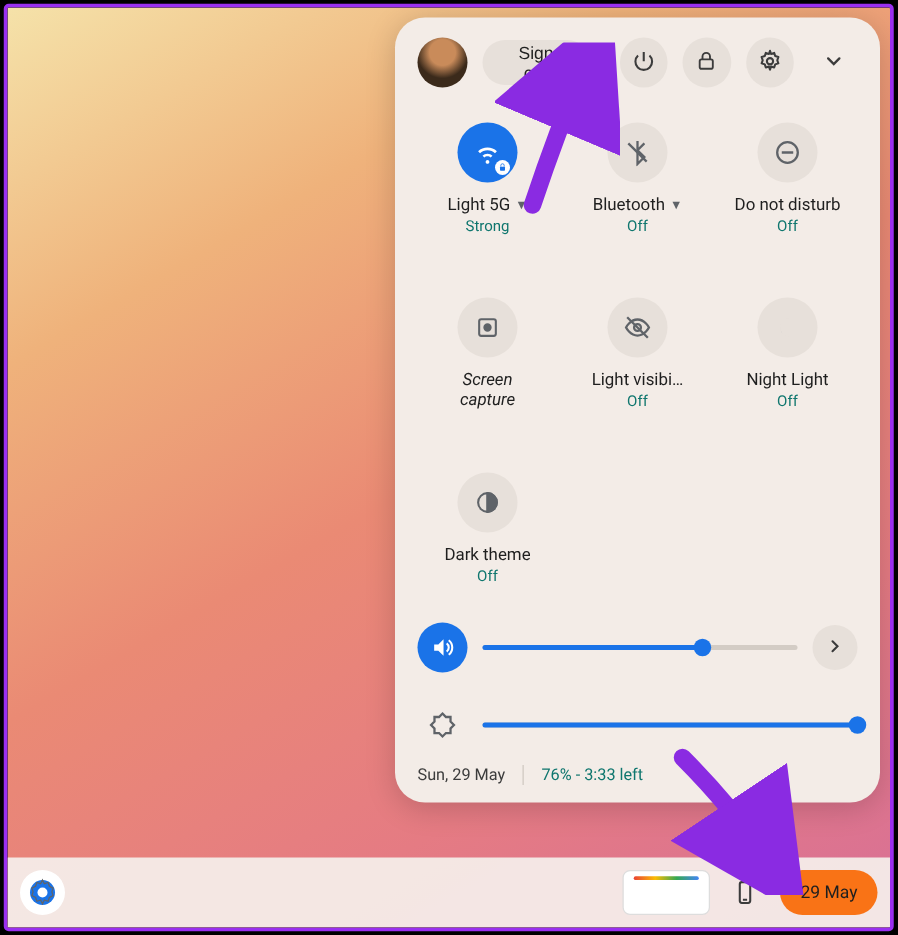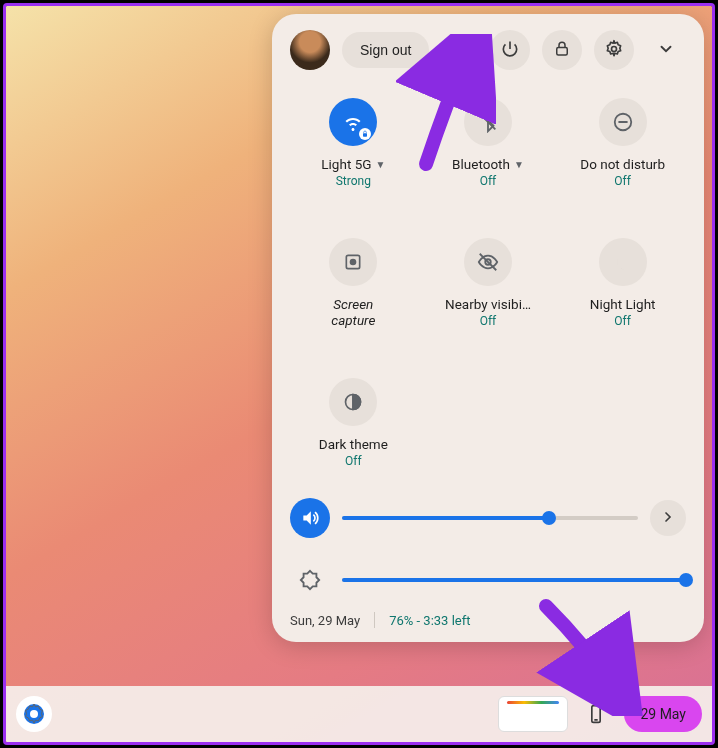--- a/index.html
+++ b/index.html
@@ -40,21 +40,21 @@
   }
   .settings-orb {
     width: 36px; height: 36px; border-radius: 50%;
     background: #fff;
     display: flex; align-items: center; justify-content: center;
   }
   .pill {
     height: 36px;
     padding: 0 16px;
     border-radius: 18px;
-    background: #d946ef;
+    background: #f97316;
     display: flex; align-items: center;
     font-size: 14px;
     color: #1f1f1f;
   }
   .status-pill {
     height: 36px;
     padding: 0 12px;
     border-radius: 18px;
     background: #e2ddd7;
     display: flex; align-items: center; gap: 6px;
@@ -79,21 +79,21 @@
     position: absolute;
     top: 4px; left: 8px; right: 8px; height: 3px;
     background: linear-gradient(90deg, #ea4335 0%, #fbbc04 33%, #34a853 66%, #4285f4 100%);
     border-radius: 2px;
   }
   
   .panel {
     position: absolute;
     top: 8px;
     right: 8px;
-    width: 432px;
+    width: 388px;
     background: #f3ece7;
     border-radius: 24px;
     padding: 16px 18px 14px 18px;
     box-shadow: 0 4px 24px rgba(0,0,0,0.18);
   }
   .panel-header {
     display: flex;
     align-items: center;
     gap: 12px;
   }
@@ -323,21 +323,21 @@
       </div>
 
       <div class="tile" style="margin-top:34px;">
         <div class="tile-icon">
           <svg width="22" height="22" viewBox="0 0 24 24" fill="none" stroke="#5f6368" stroke-width="2">
               <path d="M2 12s3.5-7 10-7 10 7 10 7-3.5 7-10 7-10-7-10-7z"></path>
               <circle cx="12" cy="12" r="3"></circle>
               <line x1="3" y1="3" x2="21" y2="21"></line>
             </svg>
         </div>
-        <div class="tile-label">Nearby visibi…</div>
+        <div class="tile-label">Light visibi…</div>
         <div class="tile-sub">Off</div>
       </div>
 
       <div class="tile" style="margin-top:34px;">
         <div class="tile-icon">
           <svg width="20" height="20" viewBox="0 0 24 24" fill="#5f6368">
               <path d="M14 3a9 9 0 1 0 0 18 9 9 0 0 1 0-18z"></path>
             </svg>
         </div>
         <div class="tile-label">Night Light</div>

